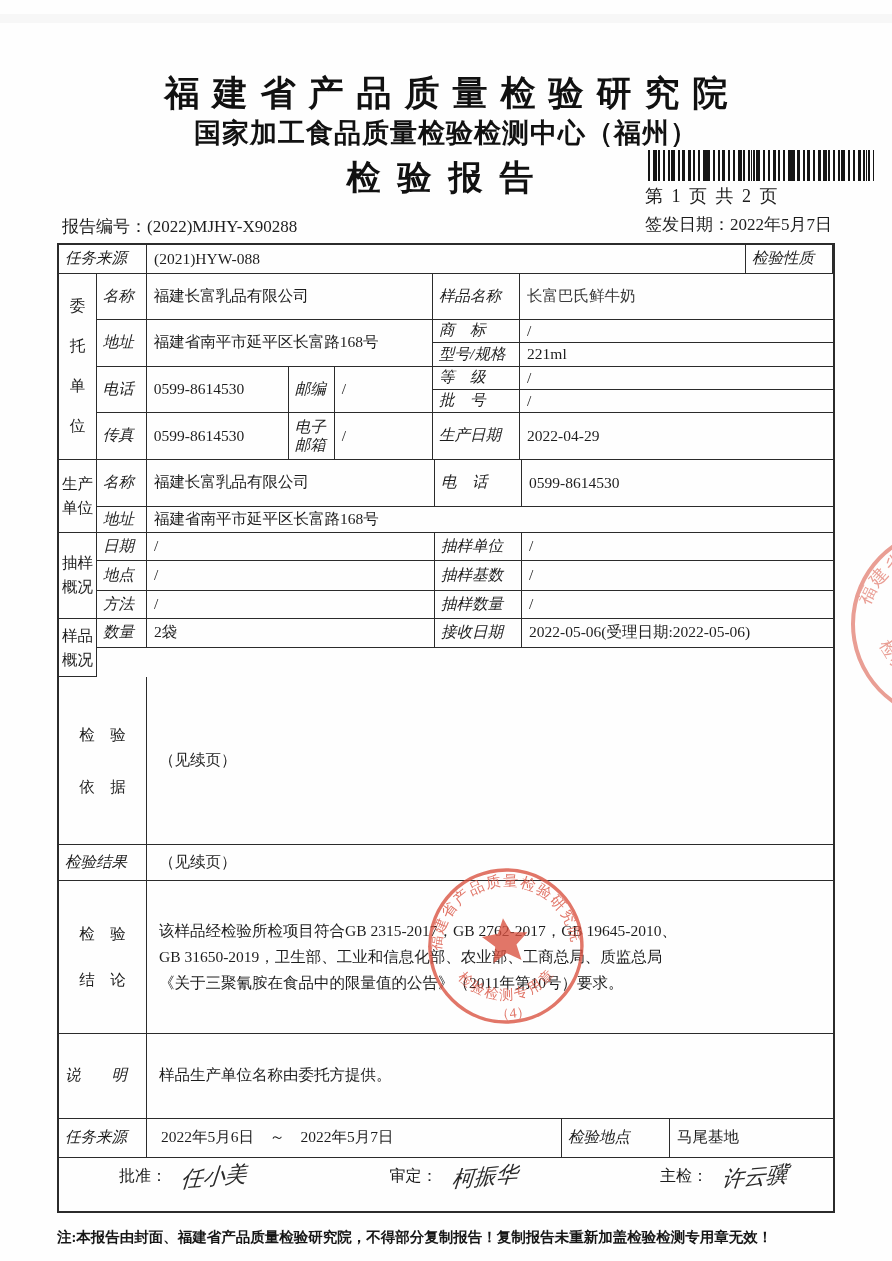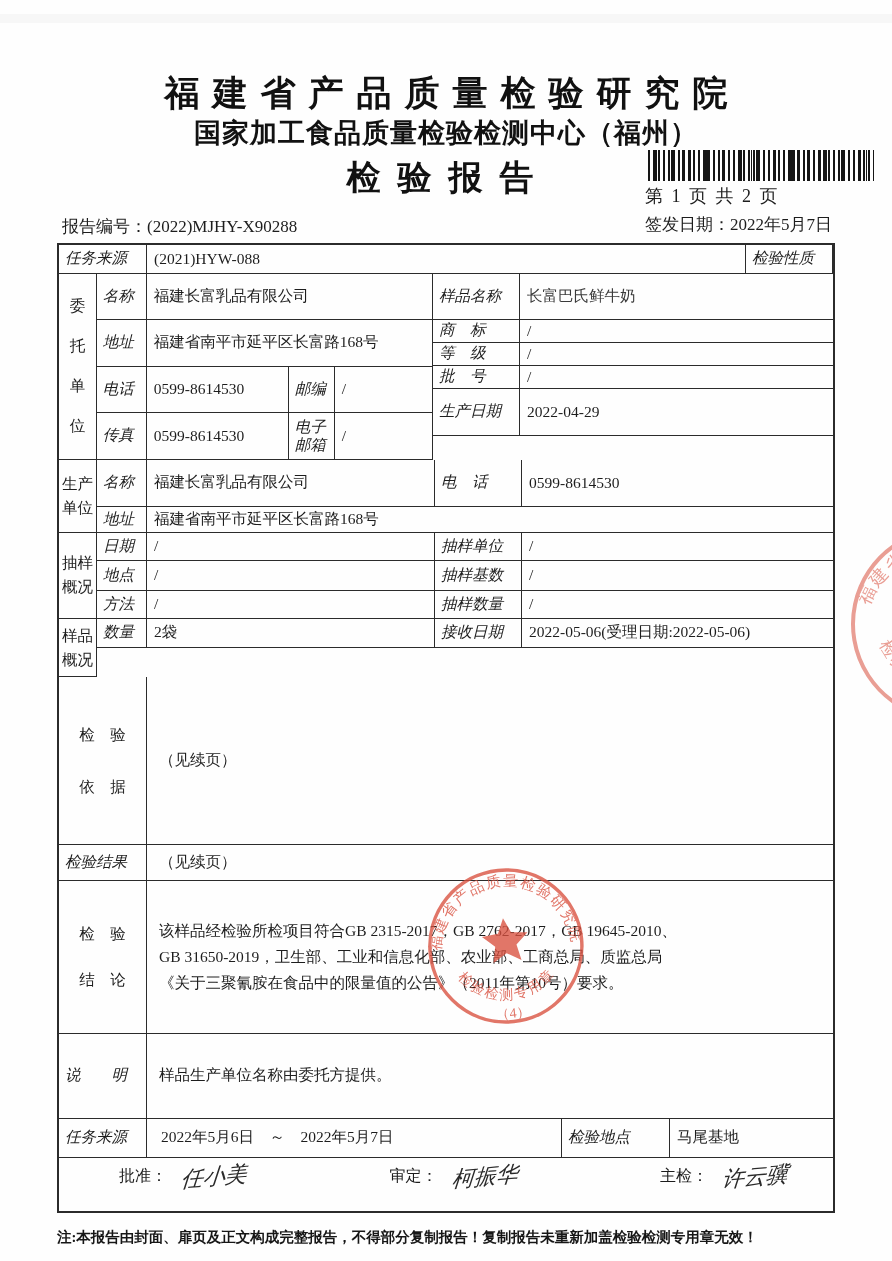--- a/index.html
+++ b/index.html
@@ -104,20 +104,24 @@
       </div>
       <div class="col" style="width:402px">
         <div class="row" style="height:46px">
           <div class="cell lab br bb" style="width:87px">样品名称</div>
           <div class="cell bb" style="flex:1;color:#3a3a3a">长富巴氏鲜牛奶</div>
         </div>
         <div class="row" style="height:23px">
           <div class="cell lab br bb" style="width:87px">商　标</div>
           <div class="cell bb" style="flex:1">/</div>
         </div>
+        <div class="row" style="height:24px">
+          <div class="cell lab br bb" style="width:87px">型号/规格</div>
+          <div class="cell bb" style="flex:1">221ml</div>
+        </div>
         <div class="row" style="height:23px">
           <div class="cell lab br bb" style="width:87px">等　级</div>
           <div class="cell bb" style="flex:1">/</div>
         </div>
         <div class="row" style="height:23px">
           <div class="cell lab br bb" style="width:87px">批　号</div>
           <div class="cell bb" style="flex:1">/</div>
         </div>
         <div class="row" style="height:47px">
           <div class="cell lab br bb" style="width:87px">生产日期</div>
@@ -249,14 +253,14 @@
       <textPath href="#arcT2" startOffset="10%">福建省产品质量检验研究院</textPath>
     </text>
     <path d="M105,78 L113.2,96.6 L133.5,98.7 L118.3,112.3 L122.6,132.3 L105,121.9 L87.4,132.3 L91.7,112.3 L76.5,98.7 L96.8,96.6 Z" fill="#d9503f"></path>
     <path id="arcB2" d="M 35,134 A 78,78 0 0 0 175,134" fill="none"></path>
     <text font-size="17" fill="#d9503f" letter-spacing="2.5">
       <textPath href="#arcB2" startOffset="8%">检验检测专用章</textPath>
     </text>
     <text x="105" y="200" font-size="16" fill="#d9503f" text-anchor="middle">（4）</text>
   </svg>
 
-  <div class="abs footnote">注:本报告由封面、扉页及正文构成完整报告，不得部分复制报告！复制报告未重新加盖检验检测专用章无效！</div>
+  <div class="abs footnote">注:本报告由封面、福建省产品质量检验研究院，不得部分复制报告！复制报告未重新加盖检验检测专用章无效！</div>
 </div>
 
 </body></html>

